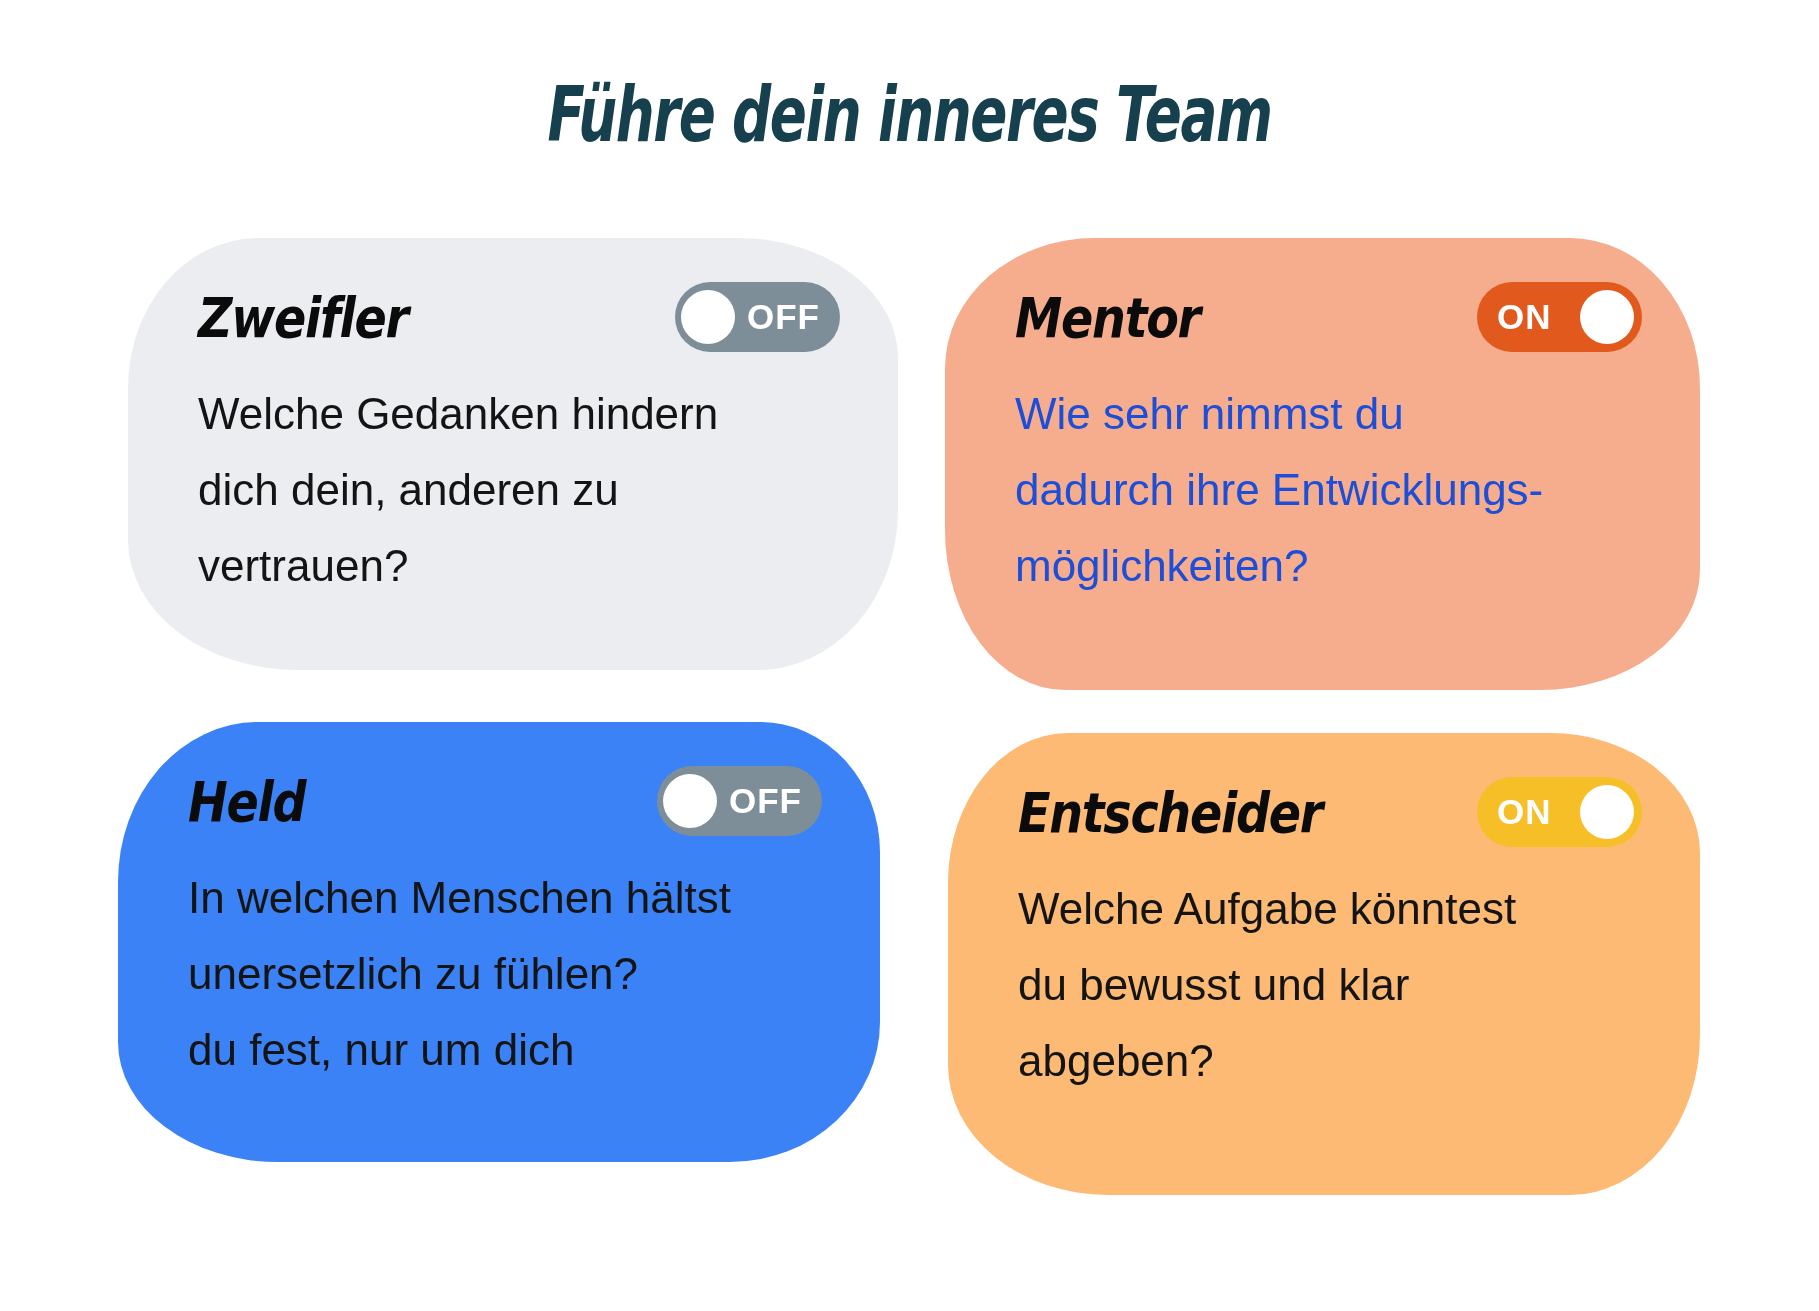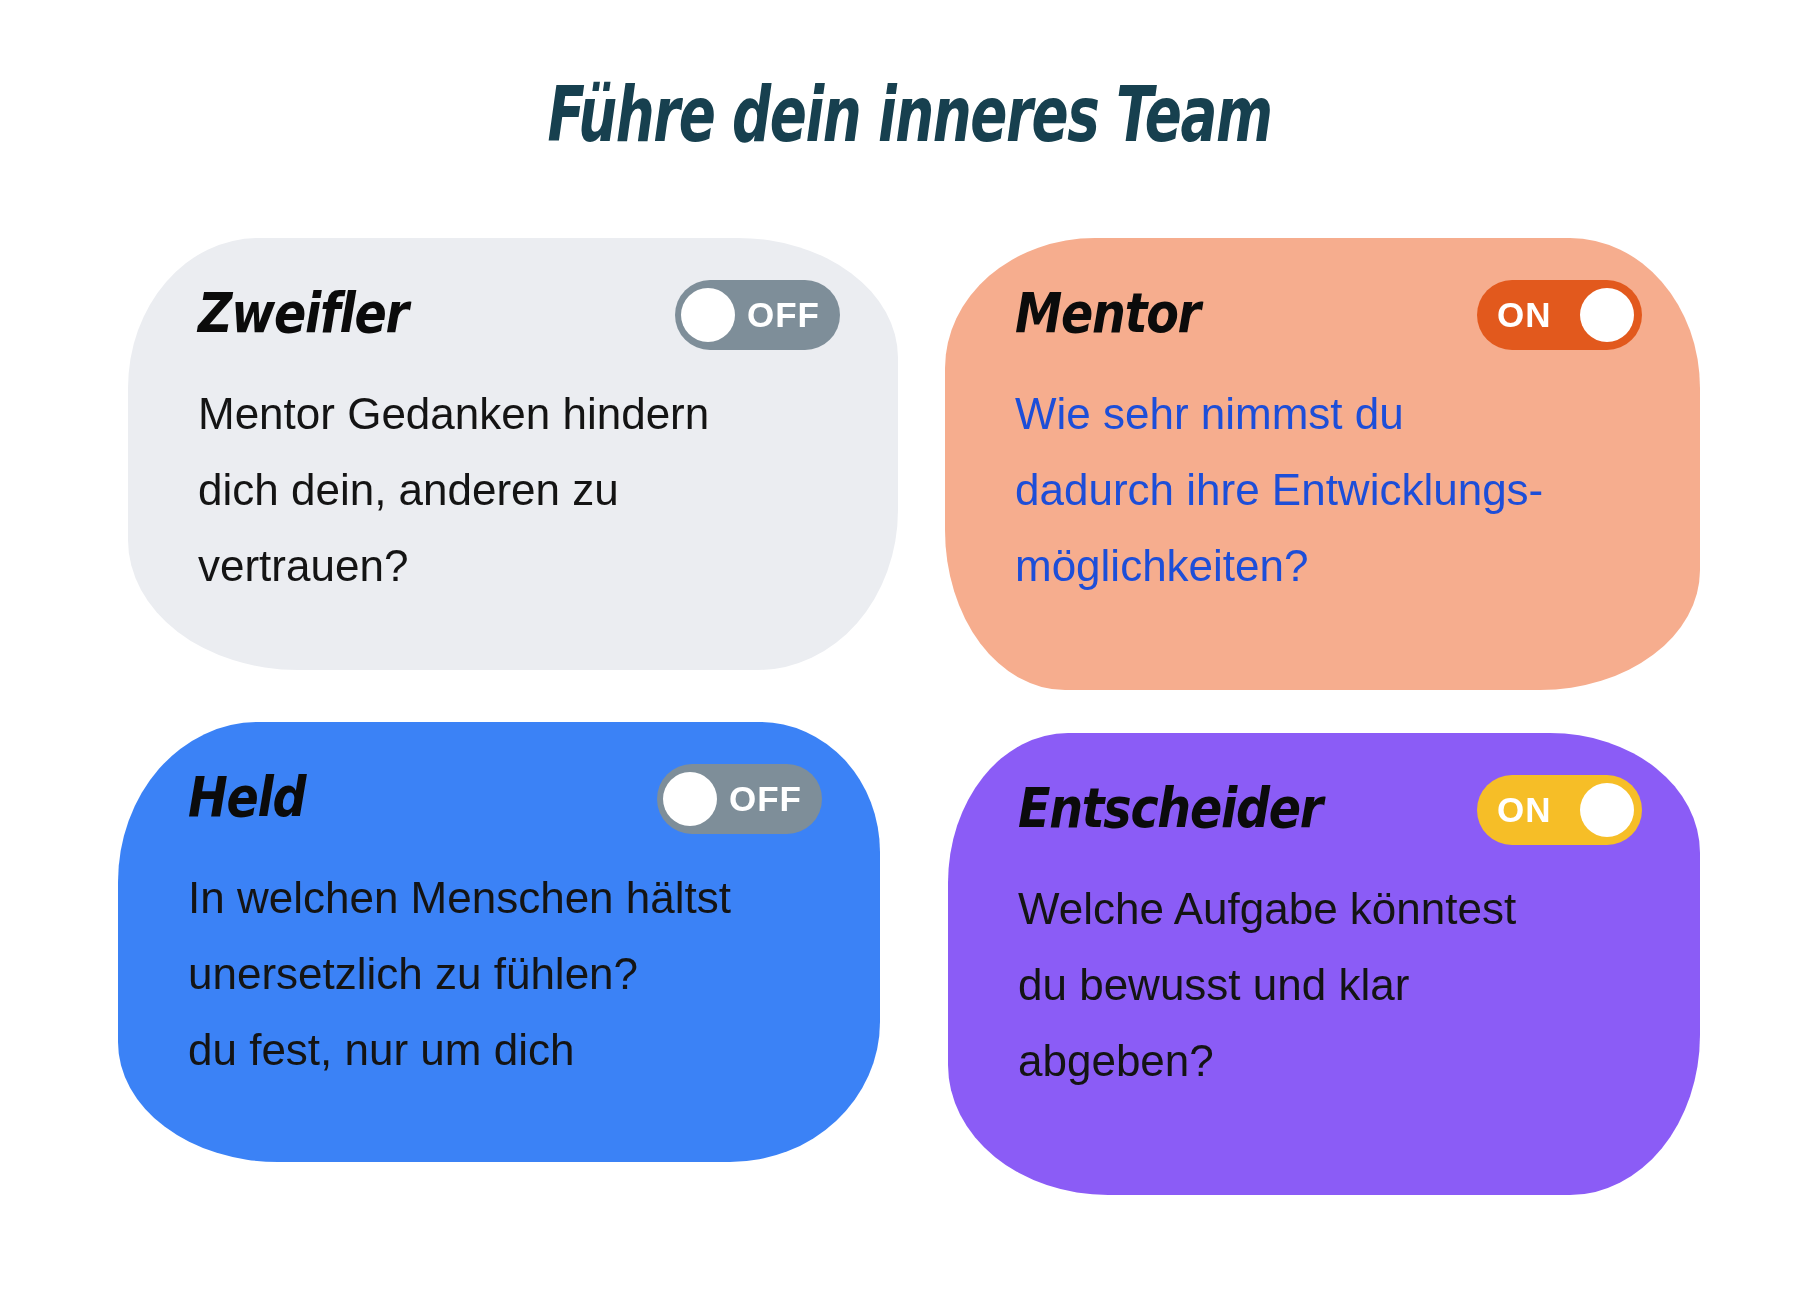--- a/index.html
+++ b/index.html
@@ -36,21 +36,21 @@
   .card-mentor     { left: 945px; top: 238px; width: 755px; height: 452px;
                      border-radius: 150px 130px 160px 120px / 130px 150px 120px 160px; }
   .card-held       { left: 118px; top: 722px; width: 762px; height: 440px;
                      border-radius: 140px 120px 150px 160px / 160px 130px 140px 120px; }
   .card-entscheider{ left: 948px; top: 733px; width: 752px; height: 462px;
                      border-radius: 120px 150px 130px 160px / 150px 120px 160px 130px; }
 
   .card-header {
     display: flex;
     justify-content: space-between;
-    align-items: flex-start;
+    align-items: center;
     height: 74px;
   }
   .card-title {
     font-family: "DejaVu Sans", sans-serif;
     font-style: italic;
     font-weight: 800;
     font-size: 56px;
     letter-spacing: -1.5px;
     color: #0b0b0b;
     transform: scaleX(0.85);
@@ -101,21 +101,21 @@
 
   <div class="card card-zweifler" style="background: rgb(235, 237, 241);">
     <div class="card-header">
       <div class="card-title">Zweifler</div>
       <div class="toggle off" style="background: rgb(126, 142, 153);">
         <span class="tlabel">OFF</span>
         <span class="knob" style="background: rgb(255, 255, 255);"></span>
       </div>
     </div>
     <div class="card-body" style="color: rgb(20, 20, 20);">
-      <div>Mentor Gedanken hindern</div>
+      <div>Welche Gedanken hindern</div>
       <div>dich dein, anderen zu</div>
       <div>vertrauen?</div>
     </div>
   </div>
 
   <div class="card card-mentor" style="background: rgb(246, 173, 142);">
     <div class="card-header">
       <div class="card-title">Mentor</div>
       <div class="toggle on" style="background: rgb(226, 89, 29);">
         <span class="tlabel">ON</span>
@@ -137,21 +137,21 @@
         <span class="knob" style="background: rgb(255, 255, 255);"></span>
       </div>
     </div>
     <div class="card-body" style="color: rgb(20, 20, 20);">
       <div>In welchen Menschen hältst</div>
       <div>unersetzlich zu fühlen?</div>
       <div>du fest, nur um dich</div>
     </div>
   </div>
 
-  <div class="card card-entscheider" style="background: #8b5cf6;">
+  <div class="card card-entscheider" style="background: #fdba74;">
     <div class="card-header">
       <div class="card-title">Entscheider</div>
       <div class="toggle on" style="background: rgb(246, 190, 39);">
         <span class="tlabel">ON</span>
         <span class="knob" style="background: rgb(255, 255, 255);"></span>
       </div>
     </div>
     <div class="card-body" style="color: rgb(20, 20, 20);">
       <div>Welche Aufgabe könntest</div>
       <div>du bewusst und klar</div>

